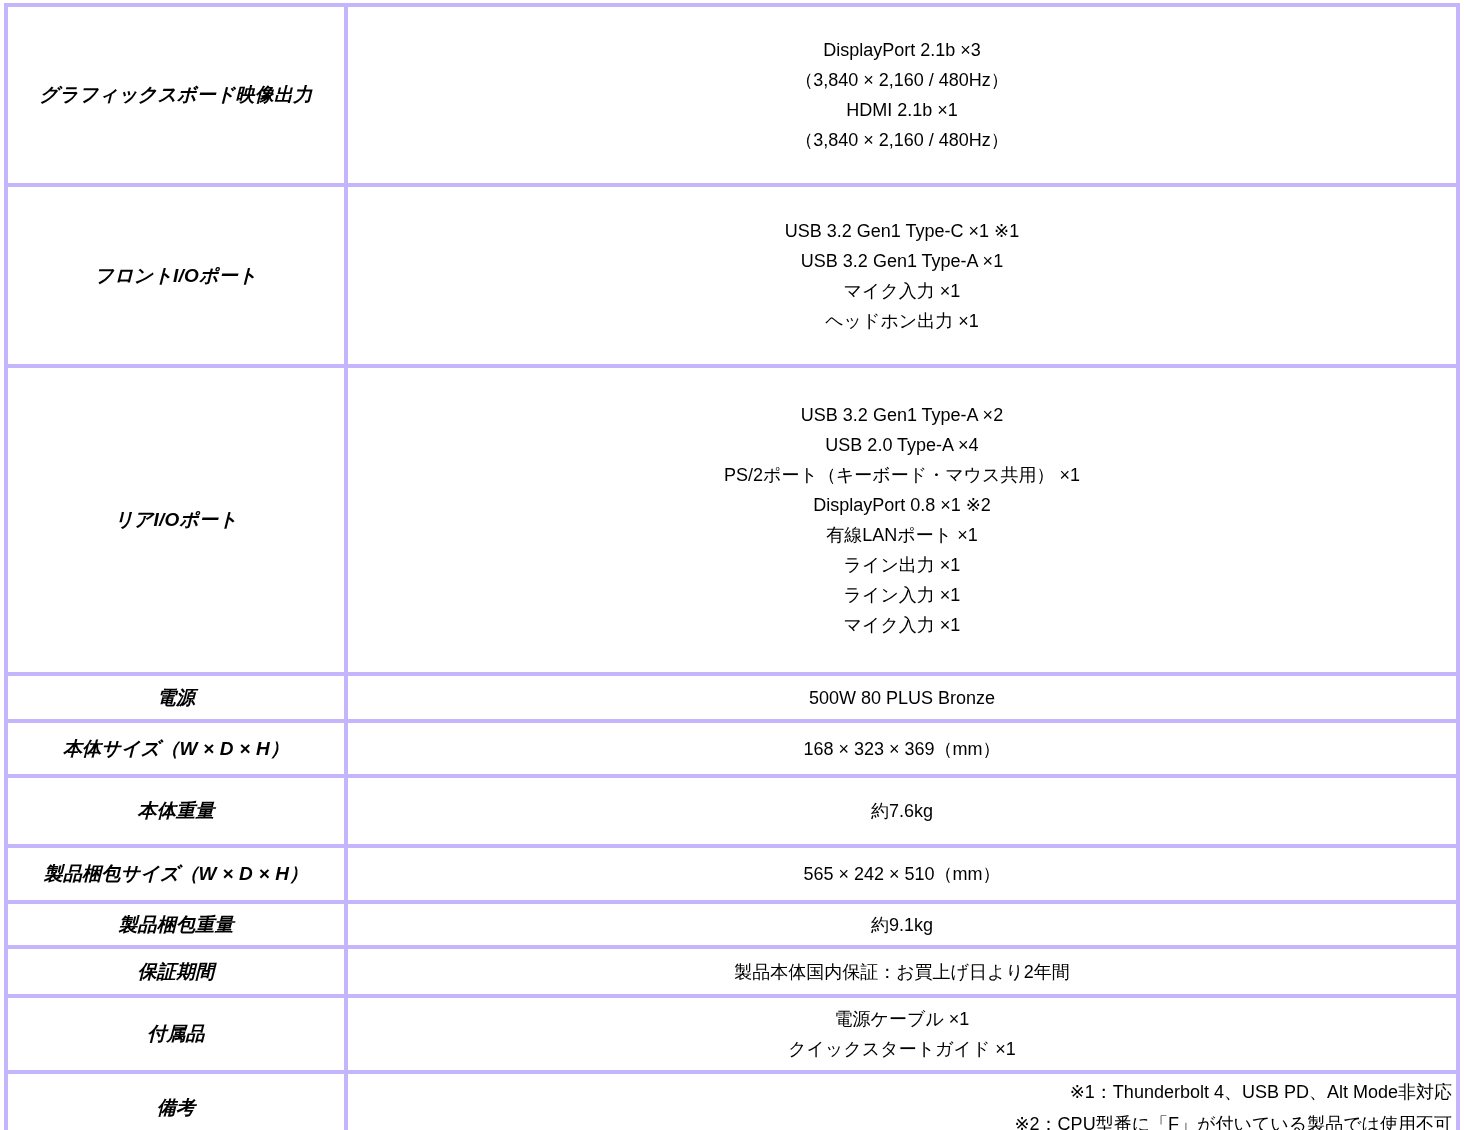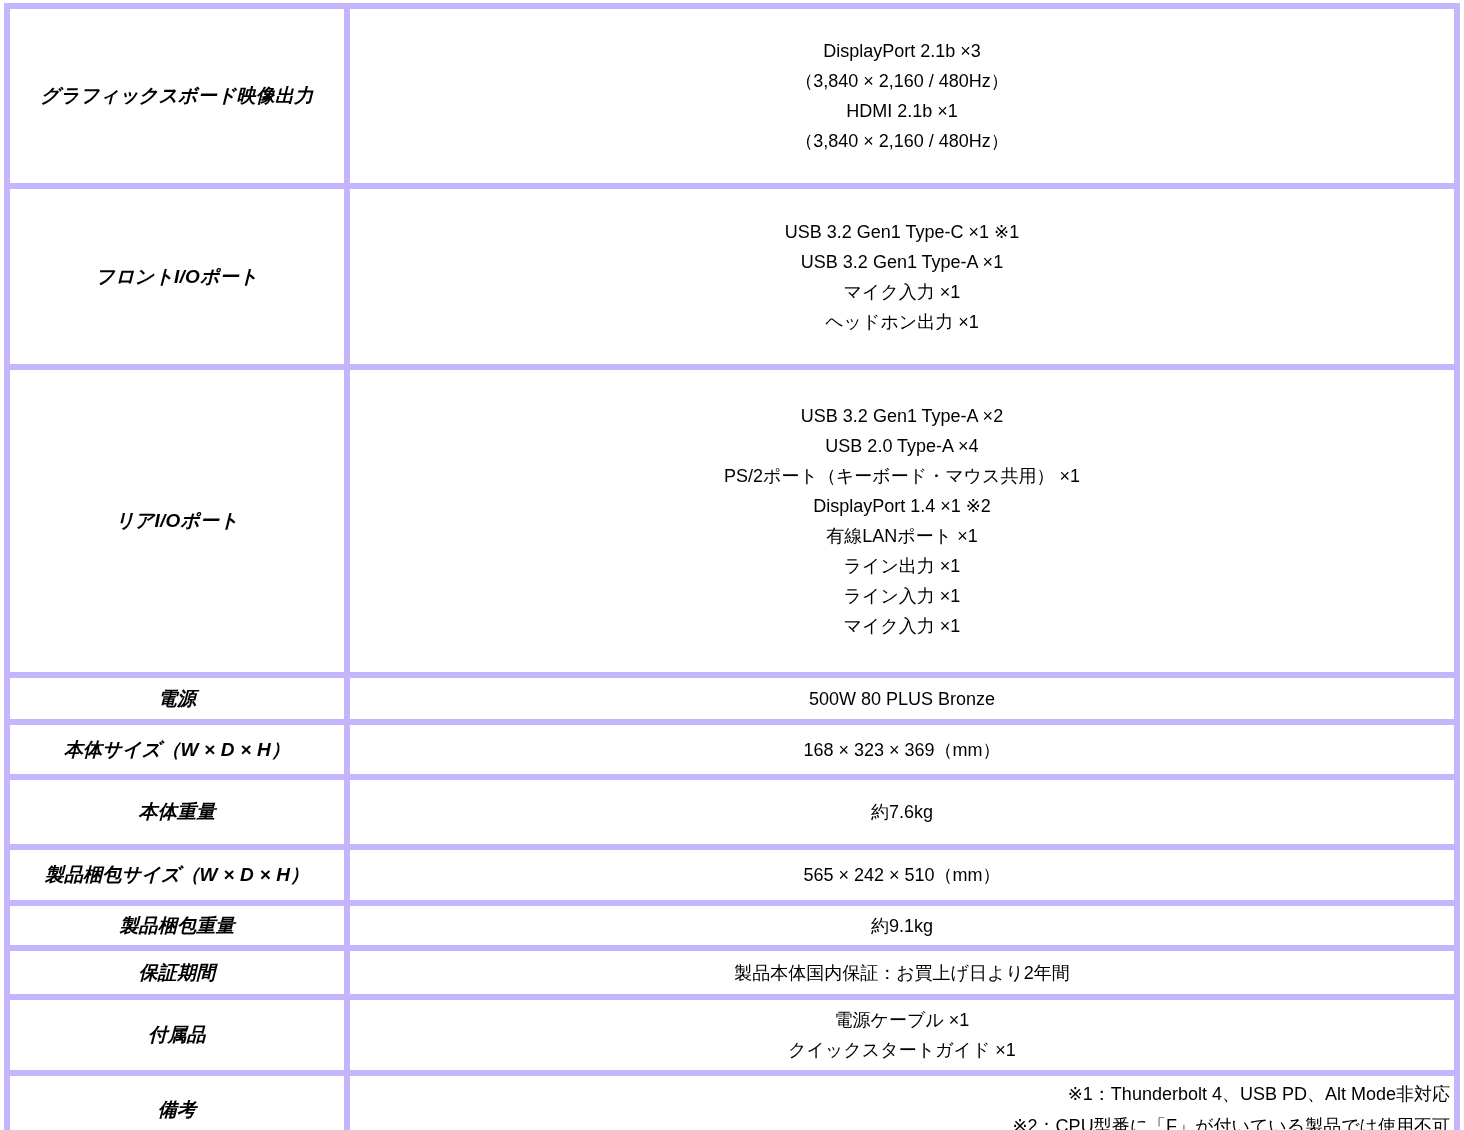--- a/index.html
+++ b/index.html
@@ -18,21 +18,21 @@
   }
   table.spec-table {
     border-collapse: collapse;
     table-layout: fixed;
     width: 1456px;
     height: 1122px;
     border: 3px solid #000000;
   }
   table.spec-table th,
   table.spec-table td {
-    border: 6px solid #c4b5fd;
+    border: 4px solid #c4b5fd;
     padding: 2px 4px;
     vertical-align: middle;
     box-sizing: border-box;
     overflow: hidden;
   }
   table.spec-table th {
     width: 340px;
     font-size: 19px;
     font-weight: bold;
     text-align: center;
@@ -85,21 +85,21 @@
             <div>マイク入力 ×1</div>
             <div>ヘッドホン出力 ×1</div>
           </td>
         </tr>
         <tr class="r2">
           <th>リアI/Oポート</th>
           <td>
             <div>USB 3.2 Gen1 Type-A ×2</div>
             <div>USB 2.0 Type-A ×4</div>
             <div>PS/2ポート（キーボード・マウス共用） ×1</div>
-            <div>DisplayPort 1.4 ×1 ※2</div>
+            <div>DisplayPort 0.8 ×1 ※2</div>
             <div>有線LANポート ×1</div>
             <div>ライン出力 ×1</div>
             <div>ライン入力 ×1</div>
             <div>マイク入力 ×1</div>
           </td>
         </tr>
         <tr class="r3">
           <th>電源</th>
           <td>
             <div>500W 80 PLUS Bronze</div>

